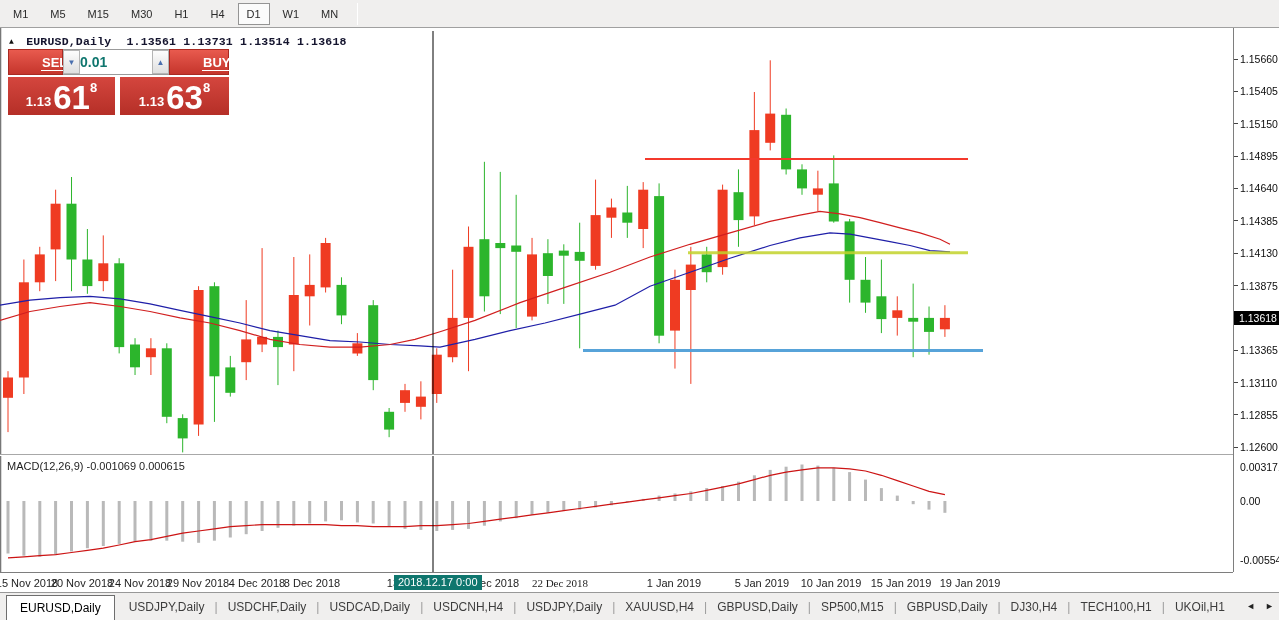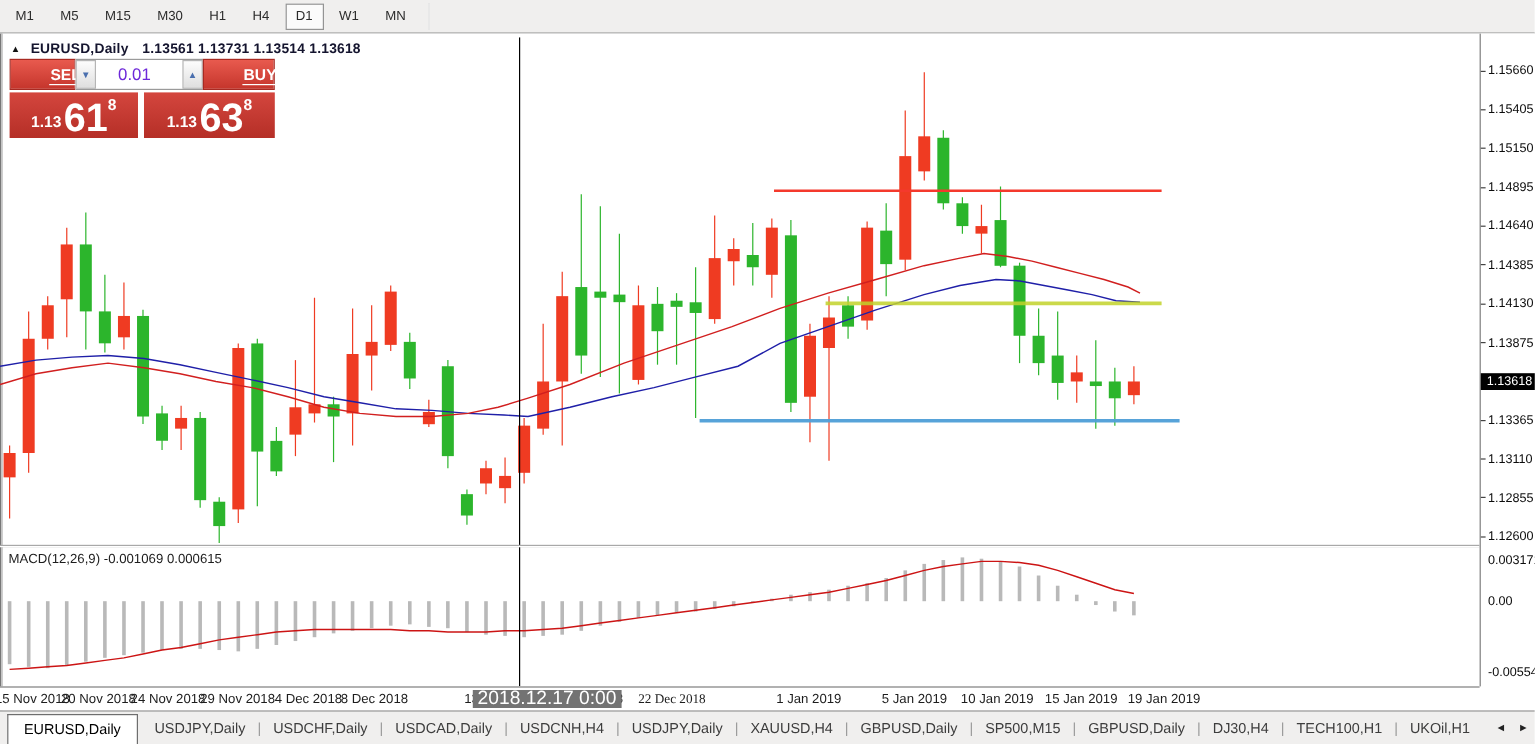--- a/index.html
+++ b/index.html
@@ -20,37 +20,37 @@
   .chartwin { position:absolute; top:28px; left:0; width:1279px; height:564px; background:#fff; }
   .left-edge { position:absolute; left:0; top:0; width:2px; height:564px;
                background:#777; border-right:1px solid #d8d8d8; }
   #csvg { position:absolute; left:0; top:3px; width:1232px; height:541px; }
 
   .pane-divider { position:absolute; left:0; top:426px; width:1233px; height:2px;
                   background:#a8a8a8; border-bottom:1px solid #fff; }
   .macd-label { position:absolute; left:7px; top:432px; font-size:11px; color:#1d1d1d; }
 
   .chart-title { position:absolute; left:9px; top:7px; font-size:11.5px; font-weight:700;
-                 color:#14142e; letter-spacing:.2px; }
+                 color:#14142e; letter-spacing:.2px;font-family:Liberation Mono, monospace; }
   .chart-title .tri { font-size:8px; vertical-align:1px; margin-right:5px; color:#111; }
   .chart-title .ohlc { margin-left:8px; font-weight:700; }
 
   
   .trade-widget { position:absolute; left:8px; top:21px; width:221px; }
   .tw-row1 { display:flex; height:26px; }
   .tw-btn { color:#fff; font-weight:700; font-size:13px; text-align:center; line-height:25px;
             background:linear-gradient(#e85a4e,#c5352c); border:1px solid #a82a22; cursor:pointer;padding-left:32px; }
   .tw-btn span { border-bottom:1px solid #fff; padding:0 1px; }
   .tw-sell { width:55px; }
   .tw-buy  { width:60px; }
   .stepper { flex:1; display:flex; background:#fff; border:1px solid #9a9a9a;
              border-left:none; border-right:none; }
   .step-btn { width:17px; background:linear-gradient(#fdfdfd,#dfdfdf); border:1px solid #b5b5b5;
               font-size:8px; color:#4a6fae; text-align:center; line-height:24px; cursor:pointer; }
-  .vol { flex:1; font-size:14px; font-weight:400; color:#6d28d9; text-align:center;
+  .vol { flex:1; font-size:14px; font-weight:700; color:#0f766e; text-align:left;
          padding-right:8px; line-height:24px; }
   .tw-row2 { display:flex; margin-top:2px; }
   .price-panel { height:38px; background:linear-gradient(#d4463e,#b52f27); color:#fff;
                  display:flex; align-items:flex-end; justify-content:center;
                  padding-bottom:4px; cursor:pointer; }
   .pp-sell { width:107px; margin-right:5px; }
   .pp-buy  { width:109px; }
   .pp-base { font-size:13px; font-weight:700; margin:0 2px 2px 0; }
   .pp-big  { font-size:33px; font-weight:700; line-height:27px; }
   .pp-sup  { font-size:13px; font-weight:700; margin-bottom:16px; }
@@ -61,22 +61,22 @@
   .ptick { position:absolute; left:6px; font-size:10.5px; color:#0c0c0c; white-space:nowrap; }
   .pdash { position:absolute; left:0; width:4px; height:1px; background:#444; }
   .price-badge { position:absolute; left:0; width:46px; height:14px; background:#000;
                  color:#fff; font-size:10.5px; line-height:14px; padding-left:5px; }
 
   
   .date-axis { position:absolute; left:0; top:544px; width:1233px; height:20px;
                border-top:1px solid #7e7e7e; background:#fff; }
   .xlab { position:absolute; top:4px; width:90px; margin-left:-45px; text-align:center;
           font-size:11px; color:#1d1d1d; white-space:nowrap; }
-  .xtooltip { position:absolute; top:2px; height:15px; line-height:15px; background:#737373;
-              color:#fff; font-size:16px; padding:0 4px; margin-left:-39px; z-index:3; }
+  .xtooltip { position:absolute; top:2px; height:15px; line-height:15px; background:#0f766e;
+              color:#fff; font-size:11px; padding:0 4px; margin-left:-39px; z-index:3; }
 
   
   .tabbar { position:absolute; top:592px; left:0; width:1279px; height:28px;
             background:#f0efee; border-top:1px solid #989898; display:flex;
             align-items:center; padding-left:6px; font-size:12px; }
   .tab { padding:5px 10px; color:#3d3d3d; white-space:nowrap; cursor:pointer; }
   .tab.active { background:#fff; border:1px solid #6e6e6e; border-bottom:1px solid #fff;
                 color:#000; padding:5px 13px; margin-right:4px; position:relative; top:1px; }
   .tabsep { color:#9a9a9a; }
   .tab-arrows { position:absolute; right:5px; top:8px; display:flex; gap:10px; }

